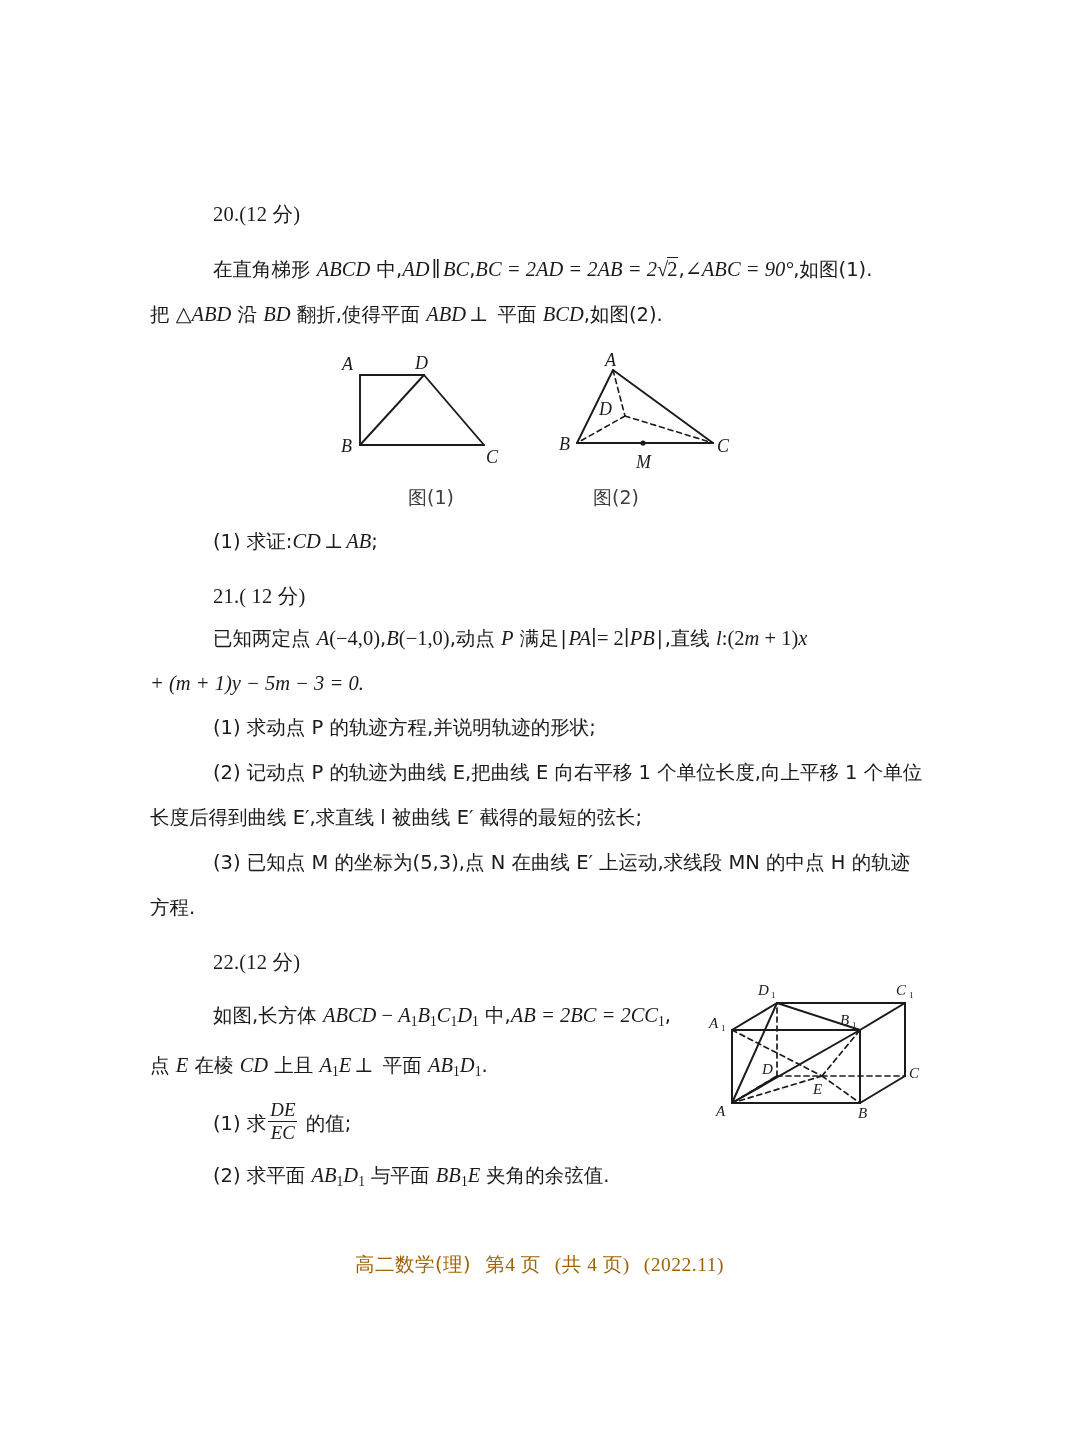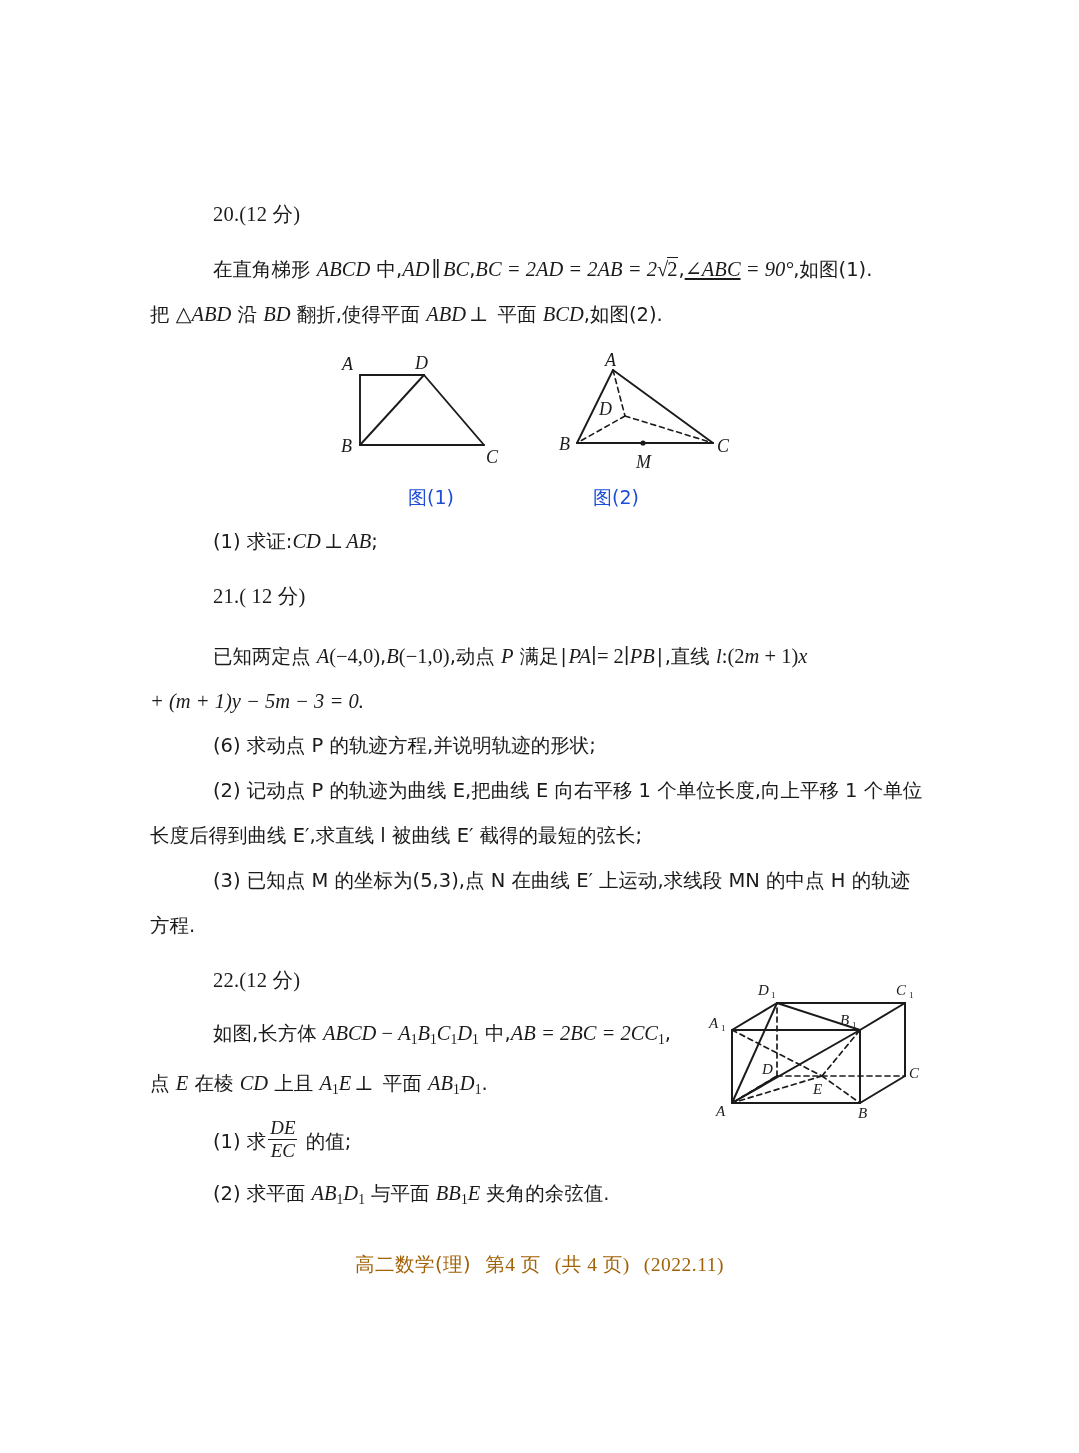--- a/index.html
+++ b/index.html
@@ -79,35 +79,35 @@
     font-size: .92em;
     line-height: 1.08;
     margin: 0 2px;
   }
   .frac .num { display: block; border-bottom: 1.3px solid #1b1b1b; padding: 0 2px 1px 2px; font-style: italic; font-family: Liberation Serif, serif; }
   .frac .den { display: block; padding: 1px 2px 0 2px; font-style: italic; }
 
   .perp { font-style: normal; padding: 0 3px; }
   .par  { font-style: normal; padding: 0 2px; }
   .tri  { font-style: normal; }
-  .ang  { font-style: normal; text-decoration: underline; }
+  .ang  { font-style: normal; }
 
   
   .figs {
     position: relative;
     height: 160px;
     margin: 16px 0 0 0;
   }
   .fig1 { position: absolute; left: 186px; top: 0; }
   .fig2 { position: absolute; left: 405px; top: 0; }
   .figcap {
     position: absolute;
     font-family: "DejaVu Sans", "Liberation Sans", sans-serif;
     font-size: 19px;
-    color: #1d4ed8;
+    color: #404040;
     white-space: nowrap;
   }
   .cap1 { left: 258px; top: 132px; }
   .cap2 { left: 443px; top: 132px; }
 
   .fig22 {
     position: absolute;
     left: 700px;
     top: 960px;
     width: 230px;
@@ -190,27 +190,27 @@
 
       <div class="figcap cap1">图(1)</div>
       <div class="figcap cap2">图(2)</div>
     </div>
 
     <p class="para indent" style="margin-top:6px"><span class="cn">(1) 求证:</span><i class="m">CD</i><span class="perp">⊥</span><i class="m">AB</i><span class="cn">;</span></p>
 
 
     <div class="gap-m"></div>
 
-    <div class="qnum" style="margin-bottom:28px"><span>21.</span><span>( 12 分)</span></div>
+    <div class="qnum" style="margin-bottom:10px"><span>21.</span><span>( 12 分)</span></div>
 
     <p class="para indent"><span class="cn">已知两定点 </span><i class="m">A</i><span class="up">(−4,0)</span><span class="cn">,</span><i class="m">B</i><span class="up">(−1,0)</span><span class="cn">,动点 </span><i class="m">P</i><span class="cn"> 满足∣</span><i class="m">PA</i><span class="up">∣= 2∣</span><i class="m">PB</i><span class="cn">∣,直线 </span><i class="m">l</i><span class="up">:(2</span><i class="m">m</i><span class="up"> + 1)</span><i class="m">x</i></p>
 
     <p class="para hang"><i class="m">+ (m + 1)y − 5m − 3 = 0.</i></p>
 
-    <p class="para indent"><span class="cn">(6) 求动点 P 的轨迹方程,并说明轨迹的形状;</span></p>
+    <p class="para indent"><span class="cn">(1) 求动点 P 的轨迹方程,并说明轨迹的形状;</span></p>
 
     <p class="para indent"><span class="cn">(2) 记动点 P 的轨迹为曲线 E,把曲线 E 向右平移 1 个单位长度,向上平移 1 个单位</span></p>
     <p class="para hang"><span class="cn">长度后得到曲线 E′,求直线 l 被曲线 E′ 截得的最短的弦长;</span></p>
 
     <p class="para indent"><span class="cn">(3) 已知点 M 的坐标为(5,3),点 N 在曲线 E′ 上运动,求线段 MN 的中点 H 的轨迹</span></p>
     <p class="para hang"><span class="cn">方程.</span></p>
 
     <div class="gap-m"></div>
 
     <div class="qnum" style="margin-bottom:20px"><span>22.</span><span>(12 分)</span></div>

